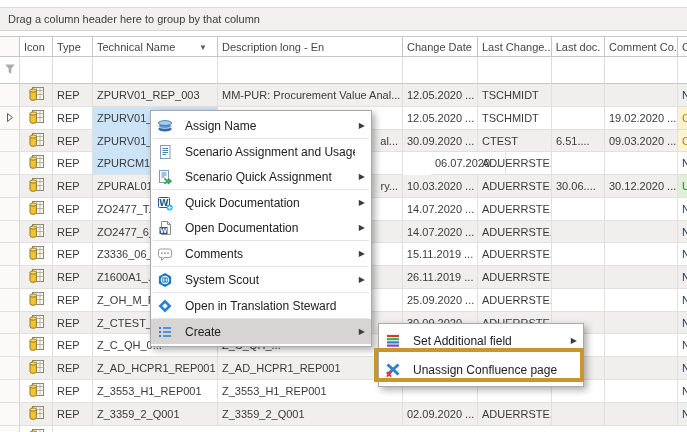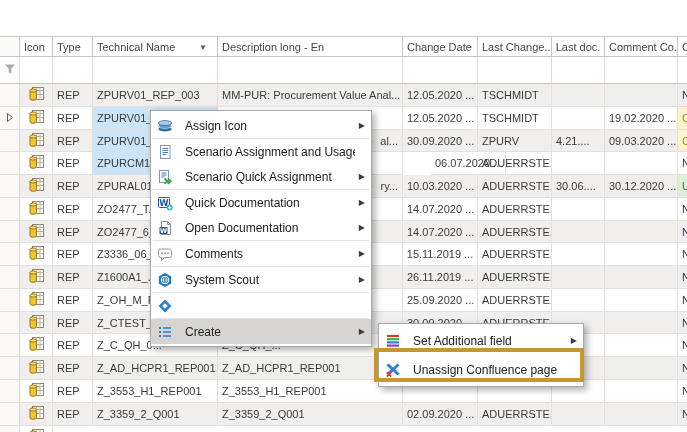--- a/index.html
+++ b/index.html
@@ -60,20 +60,23 @@
   
   #annotation-box{
     position:absolute;left:374px;top:348px;width:202px;height:26px;
     border:4px solid #c8962e;z-index:30;background:transparent;
   }
 </style>
 </head>
 <body>
 
 <div id="app">
+  <div id="group-panel">
+    <span>Drag a column header here to group by that column</span>
+  </div>
   <div id="grid">
       <div class="hcell" style="left: 0px; width: 20px; background: rgb(251, 250, 249);"></div>
       <div class="hcell" style="left: 20px; width: 33px;">
         <span>Icon</span>
       </div>
       <div class="hcell" style="left: 53px; width: 40px;">
         <span>Type</span>
       </div>
       <div class="hcell" style="left: 93px; width: 125px;">
         <span>Technical Name</span>
@@ -199,24 +202,24 @@
       <div class="cell selected" style="left: 93px; width: 125px; top: 130px; height: 22px;">
         <span>ZPURV01_...</span>
       </div>
       <div class="cell" style="left: 218px; width: 185px; top: 130px; height: 22px; justify-content: flex-end;">
         <span>al...</span>
       </div>
       <div class="cell" style="left: 403px; width: 75px; top: 130px; height: 22px;">
         <span>30.09.2020 ...</span>
       </div>
       <div class="cell" style="left: 478px; width: 74px; top: 130px; height: 22px;">
-        <span>ZPURV</span>
+        <span>CTEST</span>
       </div>
       <div class="cell" style="left: 552px; width: 53px; top: 130px; height: 22px;">
-        <span>4.21....</span>
+        <span>6.51....</span>
       </div>
       <div class="cell" style="left: 605px; width: 73px; top: 130px; height: 22px;">
         <span>09.03.2020 ...</span>
       </div>
       <div class="cell extra-yellow" style="left: 678px; width: 30px; top: 130px; height: 22px;">
         <span>C...</span>
       </div>
       <div class="row-bg" style="top: 152px; height: 23px;"></div>
       <div class="indicator" style="top: 152px; height: 23px;"></div>
       <div class="cell icon-cell" style="left: 20px; width: 33px; top: 152px; height: 23px;">
@@ -638,21 +641,21 @@
     </div>
   <div id="context-menu" class="menu">
       <div class="menu-item">
         <span class="mi-icon">
           <svg width="16" height="16" viewBox="0 0 16 16">
             <ellipse cx="8" cy="11" rx="6.6" ry="2.4" fill="#2f6ca8"></ellipse>
             <ellipse cx="8" cy="8" rx="6.6" ry="2.4" fill="#5b96cc" stroke="#ffffff" stroke-width="0.6"></ellipse>
             <ellipse cx="8" cy="5" rx="6.6" ry="2.4" fill="#a9cde9" stroke="#2f6ca8" stroke-width="0.8"></ellipse>
           </svg>
         </span>
-        <span class="mi-label">Assign Icon</span>
+        <span class="mi-label">Assign Name</span>
         <span class="mi-arrow">▶</span>
       </div>
       <div class="menu-sep"></div>
       <div class="menu-item">
         <span class="mi-icon">
           <svg width="16" height="16" viewBox="0 0 16 16">
             <rect x="3.5" y="1.5" width="9.5" height="13" fill="#fff" stroke="#7b9cc0"></rect>
             <path d="M5.5 4.5h5.5M5.5 6.5h5.5M5.5 8.5h5.5M5.5 10.5h3.5" stroke="#4a81b4" fill="none"></path>
           </svg>
         </span>
@@ -722,20 +725,21 @@
         <span class="mi-arrow">▶</span>
       </div>
       <div class="menu-sep"></div>
       <div class="menu-item">
         <span class="mi-icon">
           <svg width="16" height="16" viewBox="0 0 16 16">
             <path d="M8 1.5 14.5 8 8 14.5 1.5 8Z" fill="#2a7fd4"></path>
             <path d="M8 5.2 10.8 8 8 10.8 5.2 8Z" fill="#fff"></path>
           </svg>
         </span>
+        <span class="mi-label">Open in Translation Steward</span>
         <span class="mi-arrow"></span>
       </div>
       <div class="menu-sep"></div>
       <div class="menu-item highlight">
         <span class="mi-icon">
           <svg width="16" height="16" viewBox="0 0 16 16">
             <g fill="#2a7fd4">
               <rect x="2" y="3" width="2" height="2"></rect>
               <rect x="2" y="7" width="2" height="2"></rect>
               <rect x="2" y="11" width="2" height="2"></rect>

